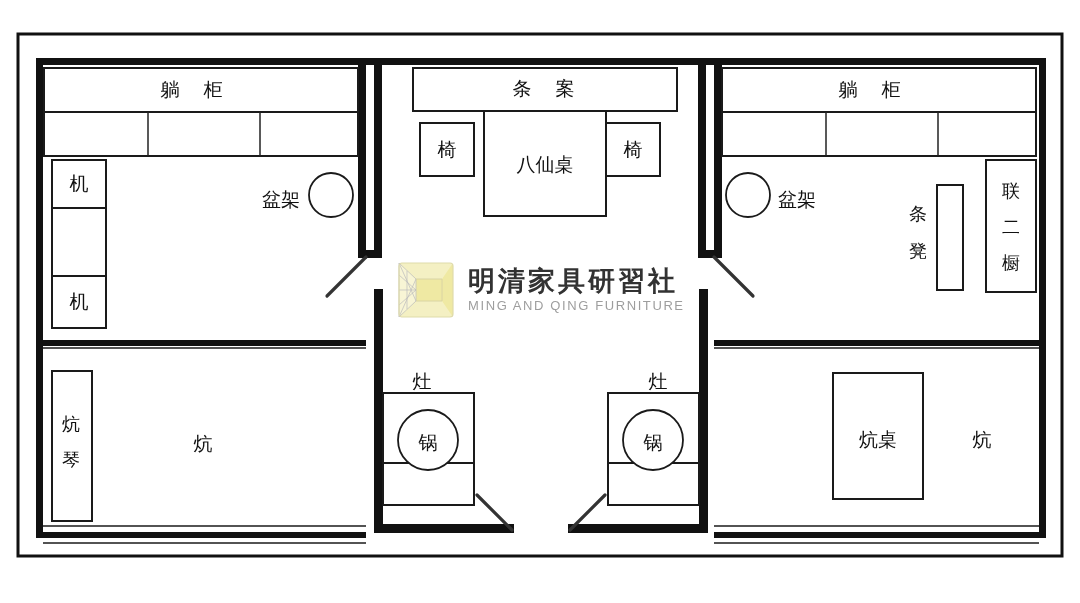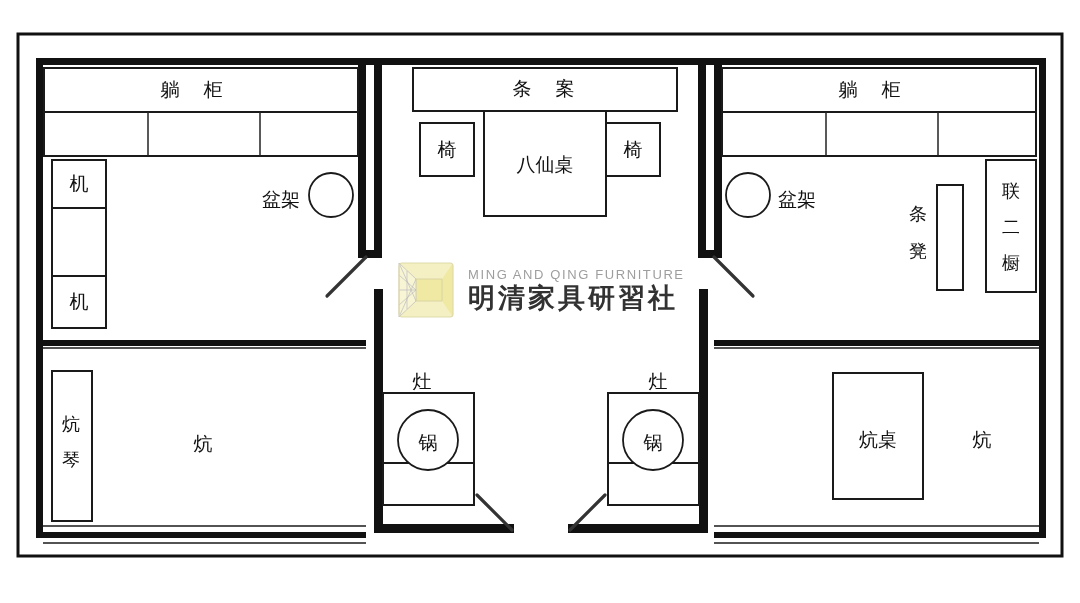--- a/index.html
+++ b/index.html
@@ -275,18 +275,18 @@
         <path d="M1 1 L18 17 L44 17 L55 1 Z" fill="#ffffff" fill-opacity="0.35"></path>
         <path d="M1 55 L18 39 L44 39 L55 55 Z" fill="#ffffff" fill-opacity="0.35"></path>
         <path d="M1 1 L18 17 L18 39 L1 55 Z" fill="none" stroke="#b9b9b9" stroke-width="0.7"></path>
         <path d="M1 1 L18 39 M1 55 L18 17 M1 13 L18 28 M1 43 L18 28
                  M9 9 L9 47 M1 28 L18 28" stroke="#b9b9b9" stroke-width="0.7" fill="none"></path>
         <path d="M18 17 L44 17 L44 39 L18 39" fill="none" stroke="#d8d2a0" stroke-width="1"></path>
         <rect x="1" y="1" width="54" height="54" rx="3" fill="none" stroke="#dedaa8" stroke-width="1.2"></rect>
       </svg>
     </div>
     <div id="wm-text-block">
+      <div id="wm-cn">明清家具研習社</div>
       <div id="wm-en">MING AND QING FURNITURE</div>
-      <div id="wm-cn">明清家具研習社</div>
     </div>
   </div>
 
 </div>
 
 </body></html>

